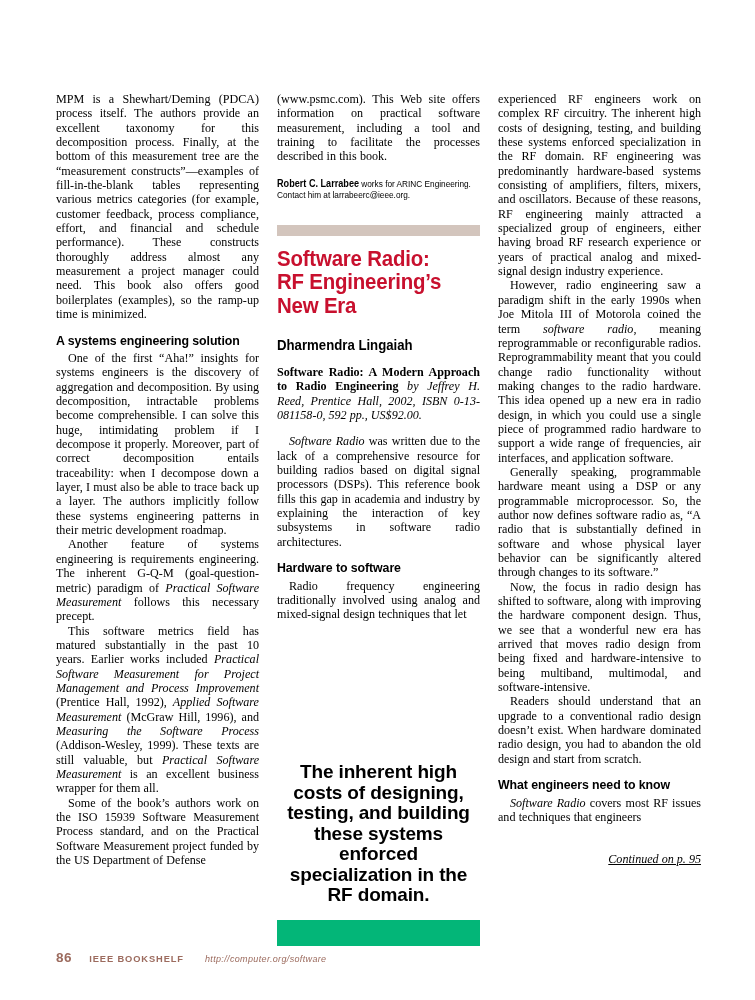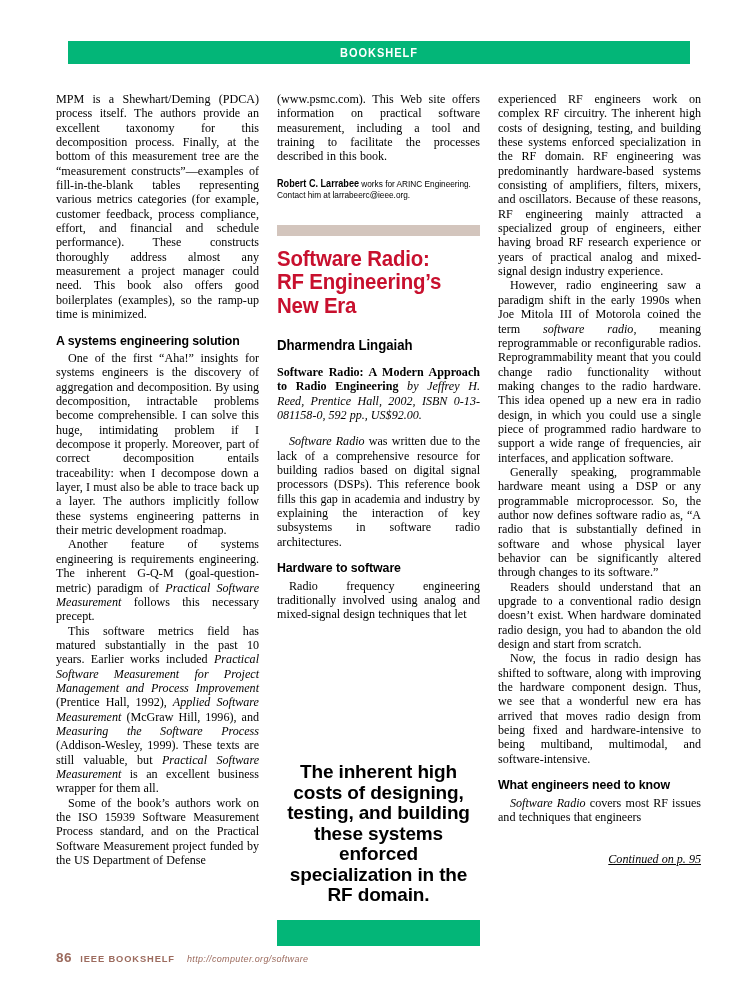--- a/index.html
+++ b/index.html
@@ -174,21 +174,21 @@
     text-decoration: underline;
   }
 
   
   .footer {
     position: absolute;
     left: 56px;
     top: 950px;
     display: flex;
     align-items: baseline;
-    gap: 8px;
+    gap: 17px;
     color: #9c6b5e;
   }
   .footer .pgno {
     font-family: "Liberation Sans Narrow", "Liberation Sans", sans-serif;
     font-weight: bold;
     font-size: 13.5px;
     letter-spacing: 0.6px;
   }
   .footer .mag {
     font-family: "Liberation Sans Narrow", "Liberation Sans", sans-serif;
@@ -202,23 +202,20 @@
     font-size: 9px;
     letter-spacing: 0.35px;
     margin-left: 4px;
   }
 </style>
 </head>
 <body>
 
 <div class="page">
 
-  <div class="bookshelf-bar" style="background: rgb(3, 182, 120);">
-    <div class="label">BOOKSHELF</div>
-  </div>
 
   <div class="cols">
 
     <div class="col col-1">
       <p class="body noindent">MPM is a Shewhart/Deming (PDCA) process itself. The authors provide an excellent taxonomy for this decomposition process. Finally, at the bottom of this measurement tree are the “measurement constructs”—examples of fill-in-the-blank tables representing various metrics categories (for example, customer feedback, process compliance, effort, and financial and schedule performance). These constructs thoroughly address almost any measurement a project manager could need. This book also offers good boilerplates (examples), so the ramp-up time is minimized.</p>
 
       <h3 class="sect">A systems engineering solution</h3>
 
       <p class="body">One of the first “Aha!” insights for systems engineers is the discovery of aggregation and decomposition. By using decomposition, intractable problems become comprehensible. I can solve this huge, intimidating problem if I decompose it properly. Moreover, part of correct decomposition entails traceability: when I decompose down a layer, I must also be able to trace back up a layer. The authors implicitly follow these systems engineering patterns in their metric development roadmap.</p>
 
@@ -252,23 +249,23 @@
       <p class="body">Radio frequency engineering traditionally involved using analog and mixed-signal design techniques that let</p>
     </div>
 
     <div class="col col-3">
       <p class="body noindent">experienced RF engineers work on complex RF circuitry. The inherent high costs of designing, testing, and building these systems enforced specialization in the RF domain. RF engineering was predominantly hardware-based systems consisting of amplifiers, filters, mixers, and oscillators. Because of these reasons, RF engineering mainly attracted a specialized group of engineers, either having broad RF research experience or years of practical analog and mixed-signal design industry experience.</p>
 
       <p class="body"><span>However, radio engineering saw a paradigm shift in the early 1990s when Joe Mitola III of Motorola coined the term </span><span class="ital">software radio</span><span>, meaning reprogrammable or reconfigurable radios. Reprogrammability meant that you could change radio functionality without making changes to the radio hardware. This idea opened up a new era in radio design, in which you could use a single piece of programmed radio hardware to support a wide range of frequencies, air interfaces, and application software.</span></p>
 
       <p class="body">Generally speaking, programmable hardware meant using a DSP or any programmable microprocessor. So, the author now defines software radio as, “A radio that is substantially defined in software and whose physical layer behavior can be significantly altered through changes to its software.”</p>
 
+      <p class="body">Now, the focus in radio design has shifted to software, along with improving the hardware component design. Thus, we see that a wonderful new era has arrived that moves radio design from being fixed and hardware-intensive to being multiband, multimodal, and software-intensive.</p>
+
       <p class="body">Readers should understand that an upgrade to a conventional radio design doesn’t exist. When hardware dominated radio design, you had to abandon the old design and start from scratch.</p>
-
-      <p class="body">Now, the focus in radio design has shifted to software, along with improving the hardware component design. Thus, we see that a wonderful new era has arrived that moves radio design from being fixed and hardware-intensive to being multiband, multimodal, and software-intensive.</p>
 
       <h3 class="sect">What engineers need to know</h3>
 
       <p class="body"><span class="ital">Software Radio</span><span> covers most RF issues and techniques that engineers</span></p>
 
       <div class="continued">Continued on p. 95</div>
     </div>
   </div>
 
   <div class="pull" style="left:277px;">

